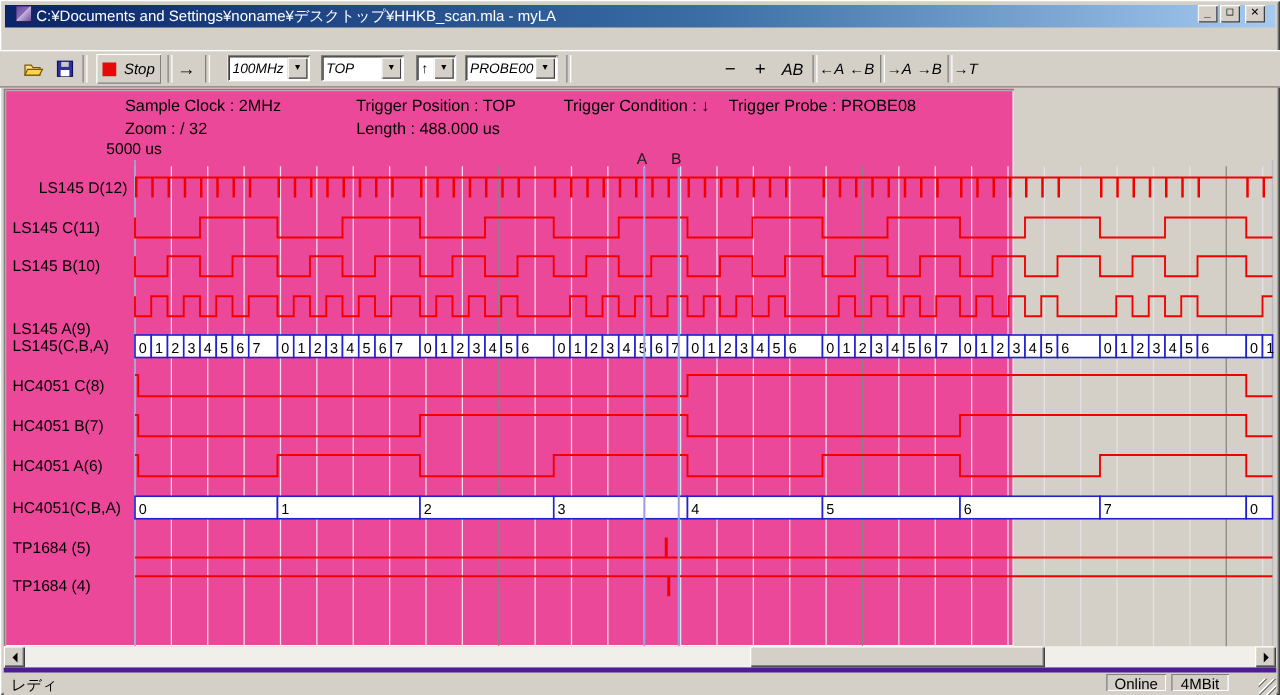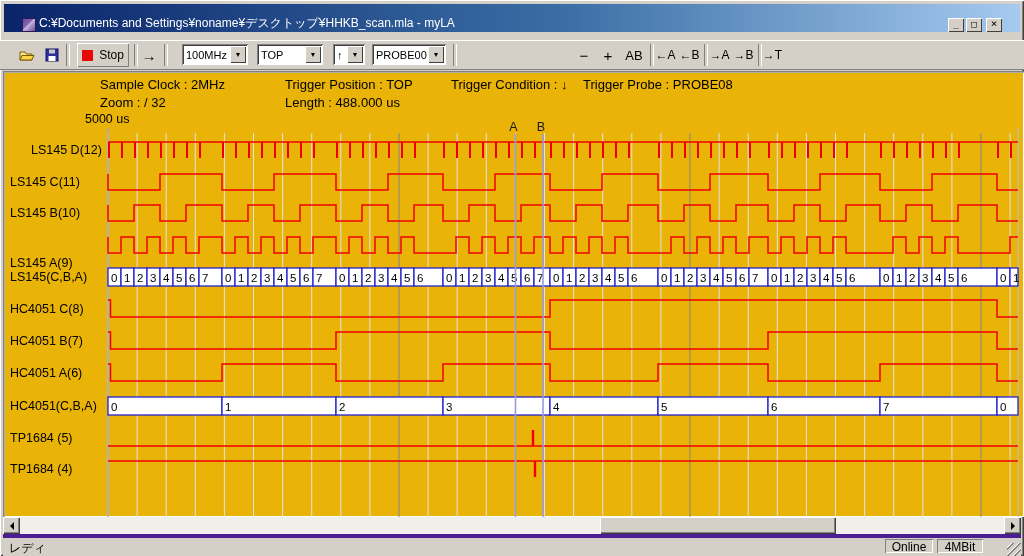--- a/index.html
+++ b/index.html
@@ -3,55 +3,55 @@
 <meta charset="utf-8">
 <style>
   html,body{margin:0;padding:0;background:#3a6ea5;}
   .window{
     position:relative;width:1024px;height:556px;background:#d4d0c8;
     font-family:"Liberation Sans","DejaVu Sans",sans-serif;
     box-shadow:inset 1px 1px #ffffff, inset -1px -1px #404040, inset 2px 2px #d4d0c8, inset -2px -2px #808080;
     overflow:hidden;box-sizing:border-box;
   }
   
-  .titlebar{position:absolute;left:4px;top:4px;right:4px;height:28px;
+  .titlebar{position:absolute;left:4px;top:4px;right:4px;height:18px;
     background:linear-gradient(90deg,#0a246a 0%,#3a6ea5 55%,#a6caf0 100%);
-    display:flex;align-items:flex-end;padding:0 18px;box-sizing:border-box;}
+    display:flex;align-items:flex-start;padding:0 8px;box-sizing:border-box;}
   .app-icon{width:14px;height:14px;margin-right:3px;flex:0 0 auto;
     background:linear-gradient(135deg,#6a4a9c 0%,#8868b8 45%,#c8b8e0 46%,#6a4a9c 100%);
     border:1px solid #2a1a50;box-sizing:border-box;}
   .title-text{flex:1;color:#fff;font-size:12px;line-height:18px;white-space:nowrap;overflow:hidden;}
   .win-btns{display:flex;gap:2px;}
   .win-btn{width:16px;height:14px;background:#d4d0c8;color:#000;font-size:9px;line-height:12px;
     text-align:center;box-shadow:inset 1px 1px #fff, inset -1px -1px #404040;cursor:default;
     font-family:"DejaVu Sans Mono",monospace;}
   .win-btn.close{margin-left:2px;font-size:11px;}
   
   .menubar{position:absolute;left:4px;top:23px;right:4px;height:16px;display:flex;font-size:12px;}
   .menu-item{padding:1px 7px 0 7px;color:#000;white-space:nowrap;}
   
   .toolbar{position:absolute;left:0;top:40px;width:1024px;height:30px;background:#d4d0c8;
-    border-top:1px solid #fff;border-bottom:1px solid #808080;box-sizing:border-box;}
+    border-top:1px solid #fff;border-bottom:1px solid #808080;box-sizing:border-box;font-style:italic;}
   .toolbar .sep{position:absolute;top:3px;height:22px;width:2px;
     border-left:1px solid #808080;border-right:1px solid #fff;}
   .tb-btn{position:absolute;top:2px;height:24px;display:flex;align-items:center;justify-content:center;
     font-size:12px;color:#000;}
   .tb-raised{box-shadow:inset 1px 1px #fff, inset -1px -1px #808080;}
   .stop-sq{width:11px;height:11px;background:#e80808;margin-right:6px;}
   .combo{position:absolute;top:3px;height:21px;background:#fff;box-sizing:border-box;
     box-shadow:inset 1px 1px #808080, inset -1px -1px #fff, inset 2px 2px #404040;
     display:flex;align-items:center;}
   .combo .val{flex:1;font-size:11px;padding-left:4px;white-space:nowrap;overflow:hidden;}
   .combo .drop{width:16px;height:17px;margin:0 2px 0 0;background:#d4d0c8;flex:0 0 auto;
     box-shadow:inset 1px 1px #fff, inset -1px -1px #404040;font-size:7px;line-height:17px;text-align:center;color:#000;}
   .slider-track{position:absolute;top:52px;height:2px;box-shadow:inset 1px 1px #808080, inset -1px -1px #fff;background:#b8b4ac;}
   .slider-thumb{position:absolute;top:44px;width:11px;height:18px;background:#d4d0c8;
     box-shadow:inset 1px 1px #fff, inset -1px -1px #404040, inset -2px -2px #808080;}
   
-  .client{position:absolute;left:3px;top:71px;width:1021px;height:446px;background:#eab308;
+  .client{position:absolute;left:3px;top:71px;width:808px;height:446px;background:#ec4899;
     box-shadow:inset 1px 1px #808080, inset 2px 2px #b0aca4, inset -1px -1px #fff;}
   .info-span{position:absolute;font-size:13px;color:#000;white-space:nowrap;}
   .time-label{position:absolute;left:85px;top:112px;font-size:12.5px;color:#000;}
   .ch-label{position:absolute;left:10px;height:16px;line-height:16px;font-size:12.5px;color:#000;white-space:nowrap;}
   .overlay{position:absolute;left:0;top:0;width:1024px;height:504px;pointer-events:none;}
   .overlay svg{position:absolute;left:0;top:0;}
   
   .hscroll{position:absolute;left:3px;top:517px;width:1018px;height:17px;background:#f1efe9;}
   .sb-btn{position:absolute;top:0;width:17px;height:17px;background:#d4d0c8;
     box-shadow:inset 1px 1px #fff, inset -1px -1px #404040, inset -2px -2px #808080;}

